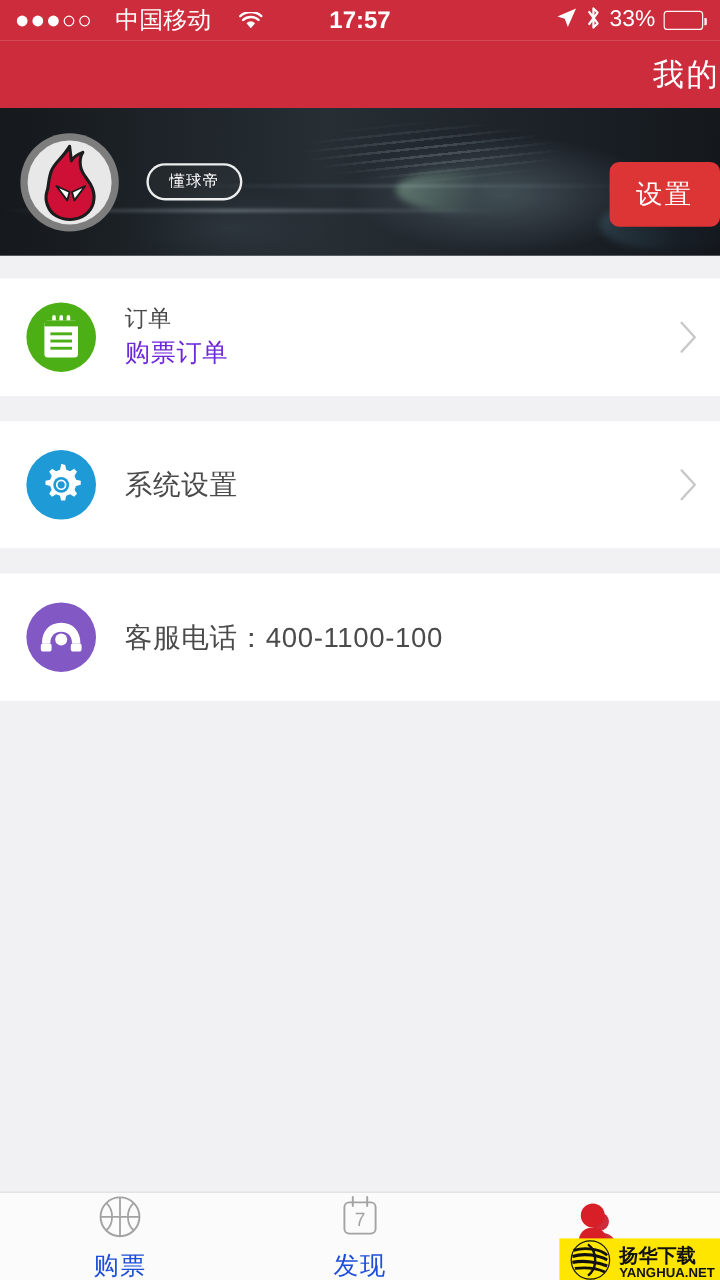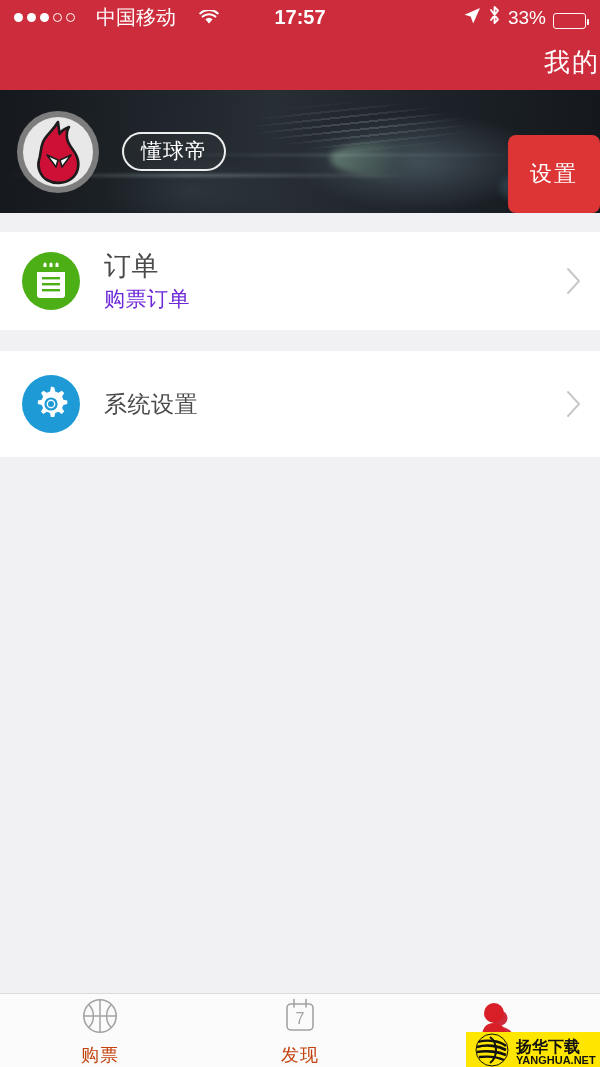--- a/index.html
+++ b/index.html
@@ -73,21 +73,21 @@
     left: 0; right: 0;
     text-align: center;
     font-size: 20px;
     font-weight: 600;
     letter-spacing: 0px;
     pointer-events: none;
   }
   .sb-right {
     margin-left: auto;
     display: flex;
-    align-items: flex-end;
+    align-items: center;
     gap: 7px;
     z-index: 2;
   }
   .sb-battery-pct {
     font-size: 19px;
     font-weight: 400;
   }
   .sb-battery {
     width: 33px;
     height: 16px;
@@ -219,35 +219,35 @@
     flex: 0 0 auto;
   }
   .username-pill {
     position: relative;
     z-index: 3;
     margin-left: 22px;
     border: 2px solid rgba(255,255,255,.92);
     border-radius: 20px;
     padding: 6px 17px 8px;
     color: #fff;
-    font-size: 21px;
+    font-size: 13px;
     line-height: 1;
     letter-spacing: 1px;
     background: rgba(255,255,255,0.03);
   }
   .settings-btn {
     position: absolute;
     right: 0px;
     top: 45px;
     z-index: 3;
     background: #dd3535;
     color: #fff;
     border: none;
     border-radius: 8px;
-    padding: 24px 22px;
+    padding: 12px 22px;
     font-size: 22px;
     letter-spacing: 2px;
     font-family: inherit;
     cursor: pointer;
   }
 
   
   .gap {
     background: #f1f1f3;
   }
@@ -280,21 +280,21 @@
   .row-icon.blue  { background: #1e9ad6; }
   .row-icon.purple{ background: #8258c4; }
   .row-text {
     margin-left: 24px;
     display: flex;
     flex-direction: column;
     justify-content: center;
     gap: 8px;
   }
   .row-title {
-    font-size: 27px;
+    font-size: 19px;
     color: #4a4a4a;
     line-height: 1;
     letter-spacing: .5px;
   }
   .row-sub {
     font-size: 21px;
     color: #6d28d9;
     line-height: 1;
     letter-spacing: .5px;
   }
@@ -332,22 +332,22 @@
   .tab {
     flex: 1 1 0;
     display: flex;
     flex-direction: column;
     align-items: center;
     justify-content: center;
     gap: 7px;
     cursor: pointer;
   }
   .tab-label {
-    font-size: 18px;
-    color: #c2410c;
+    font-size: 21px;
+    color: #1d4ed8;
     letter-spacing: 1px;
     line-height: 1;
   }
 
   
   .watermark {
     position: absolute;
     right: 0;
     bottom: 0;
     width: 134px;
@@ -480,20 +480,33 @@
       <span class="chevron">
         <svg width="16" height="28" viewBox="0 0 16 28">
           <path d="M2 2 L13 14 L2 26" stroke="#c8c8c8" stroke-width="2" fill="none" stroke-linecap="round" stroke-linejoin="round"></path>
         </svg>
       </span>
     </div>
   </div>
 
   <div class="gap gap-md"></div>
 
+  <div class="card">
+    <div class="row row-short">
+      <div class="row-icon purple">
+        <svg width="38" height="34" viewBox="0 0 38 34">
+          <path d="M19 5 C 9 5, 3 12, 3 22 L 10 22 C 10 16, 13.5 12.5, 19 12.5 C 24.5 12.5, 28 16, 28 22 L 35 22 C 35 12, 29 5, 19 5 Z" fill="#ffffff"></path>
+          <rect x="2" y="22" width="9" height="7" rx="2.2" fill="#ffffff"></rect>
+          <rect x="27" y="22" width="9" height="7" rx="2.2" fill="#ffffff"></rect>
+          <circle cx="19" cy="19" r="5" fill="#ffffff"></circle>
+        </svg>
+      </div>
+      <div class="row-single-title">客服电话：400-1100-100</div>
+    </div>
+  </div>
 
   <div class="filler"></div>
 
   <div class="tabbar">
     <div class="tab">
       <span>
         <svg width="38" height="38" viewBox="0 0 38 38">
           <circle cx="19" cy="19" r="16.2" fill="none" stroke="#a3a3a3" stroke-width="1.6"></circle>
           <path d="M19 2.8 L19 35.2" stroke="#a3a3a3" stroke-width="1.5" fill="none"></path>
           <path d="M2.8 19 L35.2 19" stroke="#a3a3a3" stroke-width="1.5" fill="none"></path>

